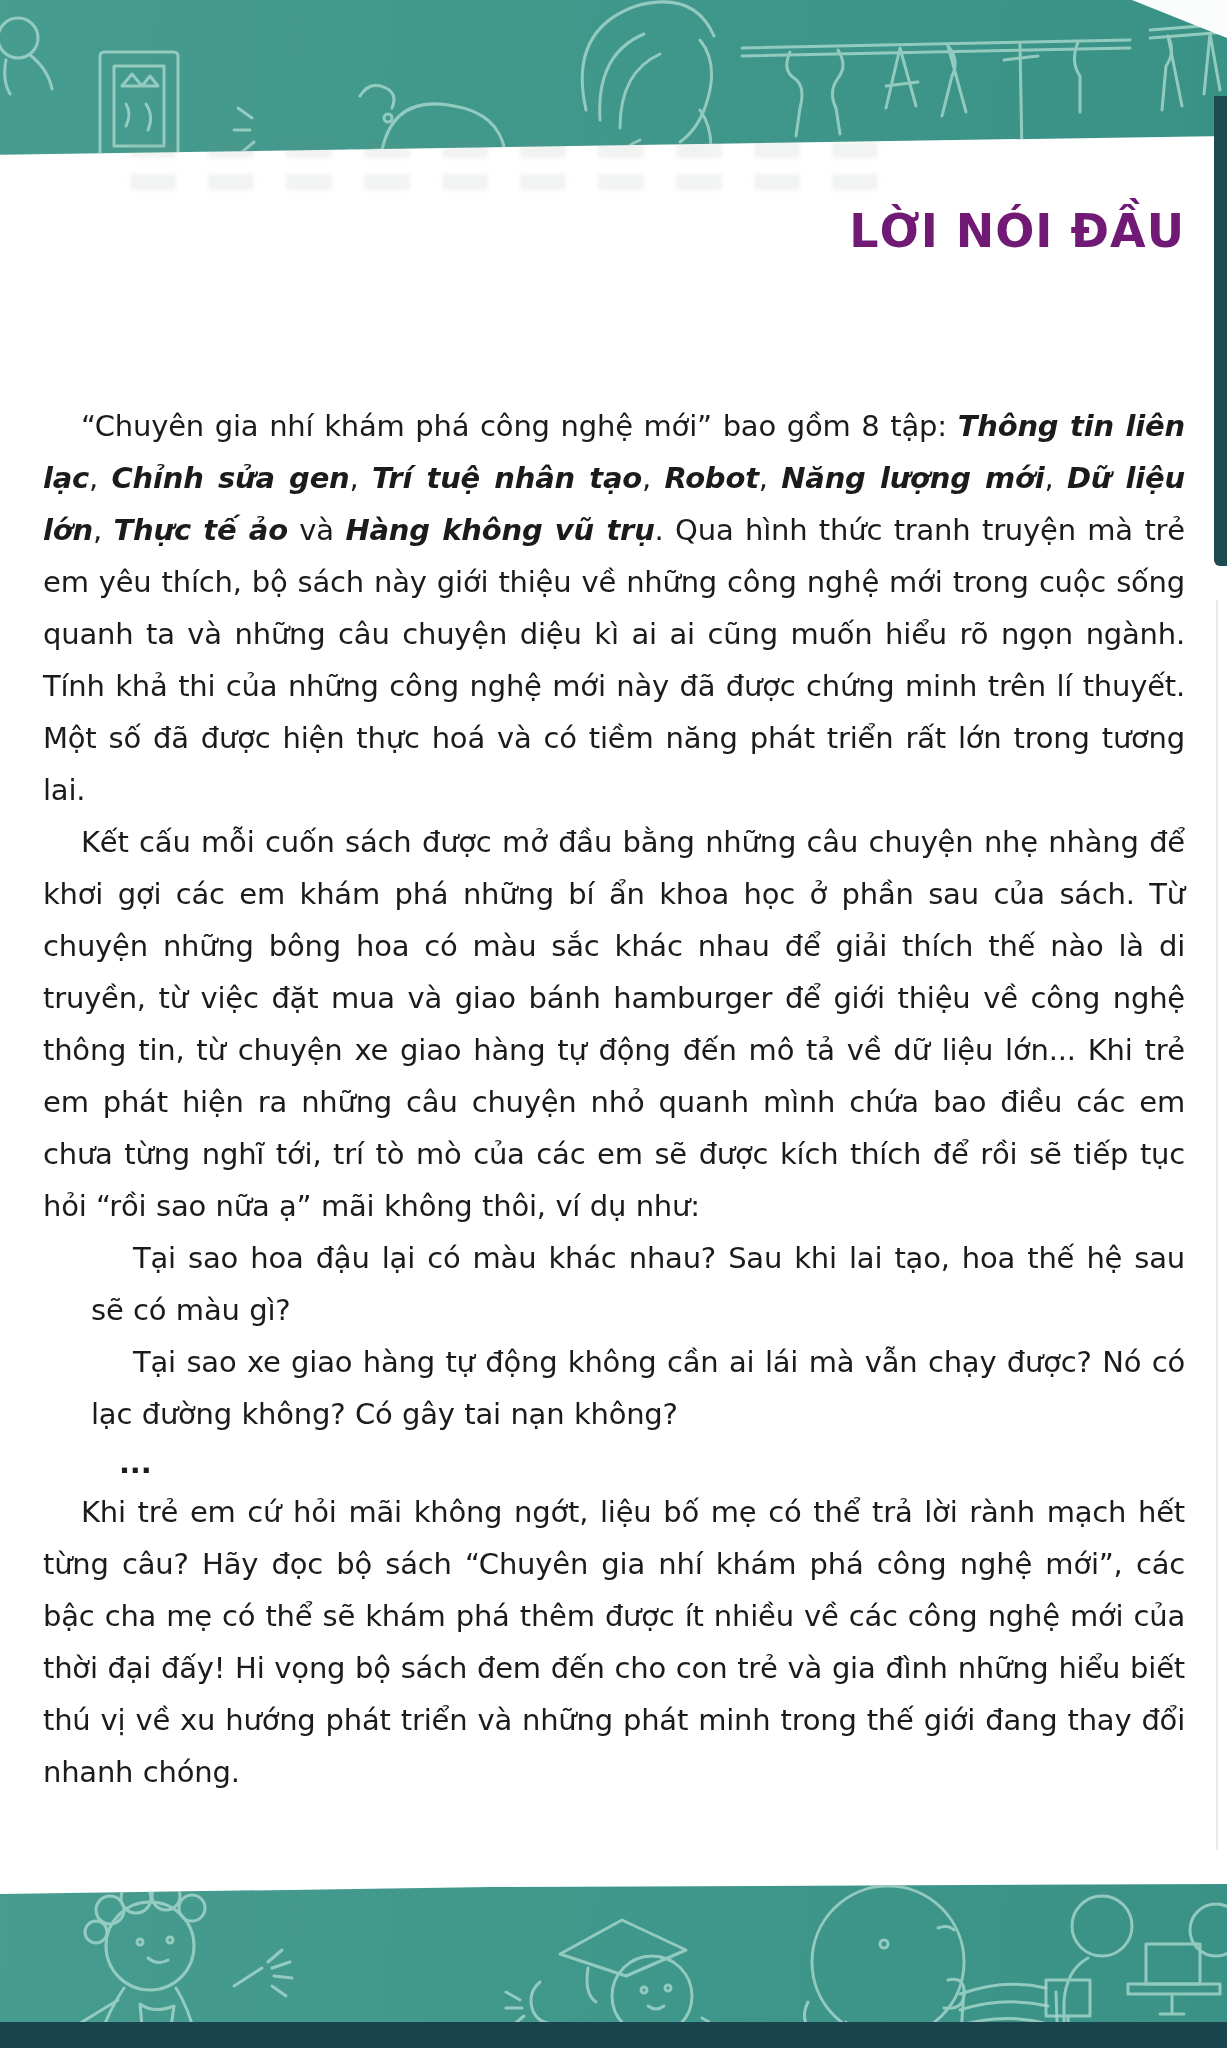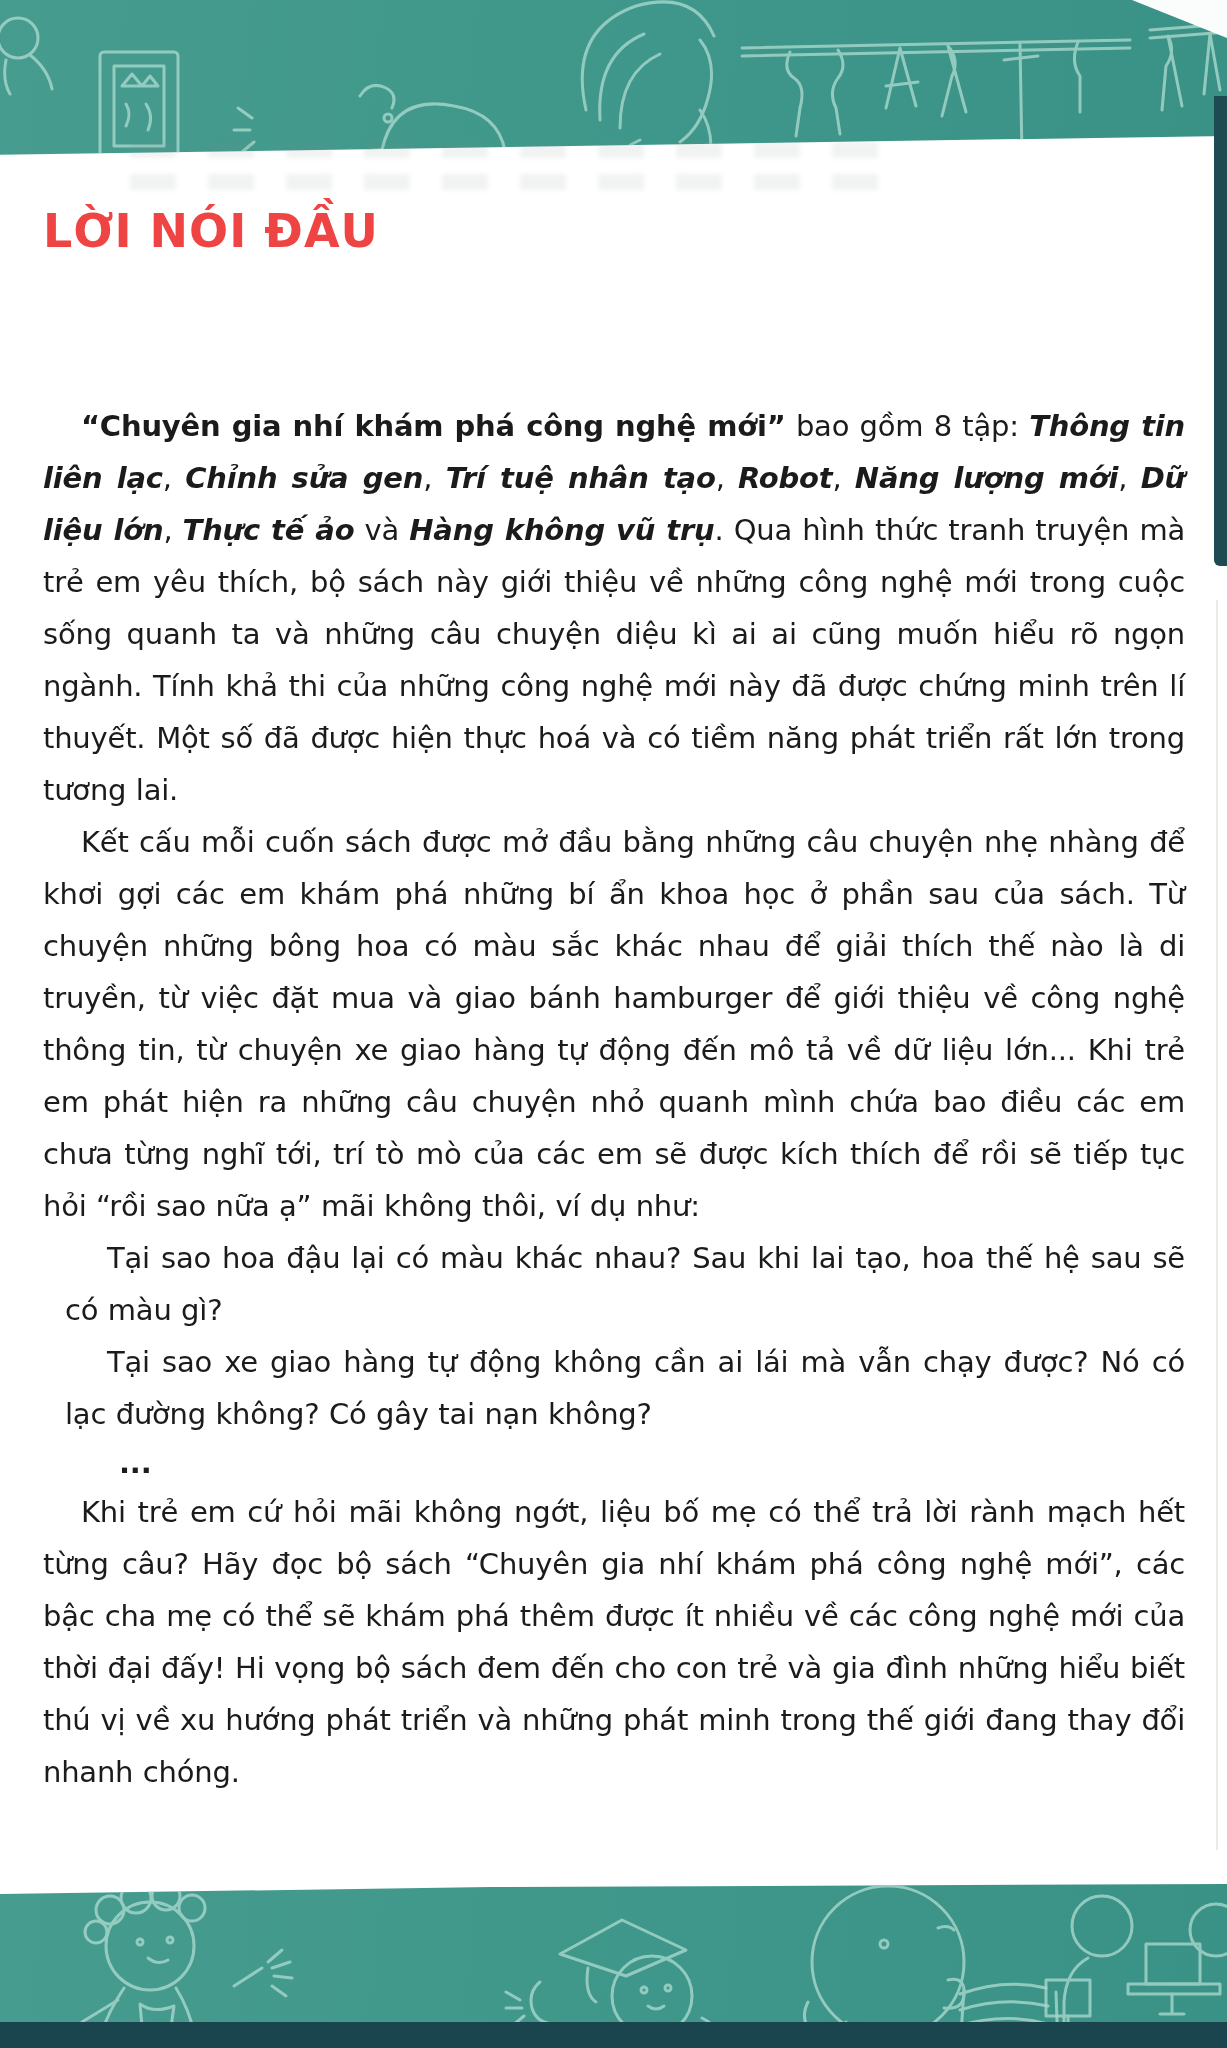--- a/index.html
+++ b/index.html
@@ -17,31 +17,31 @@
   .dark-strip{position:absolute;left:0;top:2022px;width:1227px;height:26px;background:#1b454e;}
   .corner-wedge{position:absolute;top:0;right:0;width:95px;height:38px;background:#fbfdfc;clip-path:polygon(100% 0,100% 100%,0 0);}
   .edge-sliver{position:absolute;right:0;top:96px;width:13px;height:470px;background:#1e4a52;border-radius:0 0 0 6px;}
   .page-edge-line{position:absolute;right:9px;top:600px;height:1250px;width:2px;background:#e9e9e6;}
   
   .ghost{position:absolute;left:130px;top:142px;width:780px;height:66px;opacity:.10;filter:blur(2px);pointer-events:none;}
   .ghost .row{height:16px;margin-bottom:16px;background:repeating-linear-gradient(90deg,#7d8a88 0 46px,transparent 46px 78px);}
   
   .content{position:absolute;left:43px;top:150px;width:1142px;}
   h1.title{
-    text-align:left;font-size:46px;font-weight:800;letter-spacing:1px;
-    margin:54px 0 0 0;color:#ef4444;
+    text-align:right;font-size:46px;font-weight:800;letter-spacing:1px;
+    margin:54px 0 0 0;color:#701a75;
   }
   .para{
     font-size:29px;line-height:52px;text-align:justify;margin:0;
     text-indent:38px;letter-spacing:-0.2px;word-spacing:0.5px;
   }
   .para.intro{margin-top:142px;}
-  .para.question{margin-left:22px;text-indent:42px;}
+  .para.question{margin-left:48px;text-indent:42px;}
   .para.ellipsis-line{margin-left:34px;text-indent:42px;font-weight:bold;line-height:46px;}
-  .seg.bold{font-weight:bold;}
+  .seg.bold{font-weight:normal;}
   .seg.bold-italic{font-weight:bold;font-style:italic;}
   
   .doodle{fill:none;stroke:#a9d8cd;stroke-width:3;stroke-linecap:round;stroke-linejoin:round;opacity:.8;}
 </style>
 </head>
 <body>
 
 <div class="band band-top">
   <svg width="1227" height="158" viewBox="0 0 1227 158">
 

